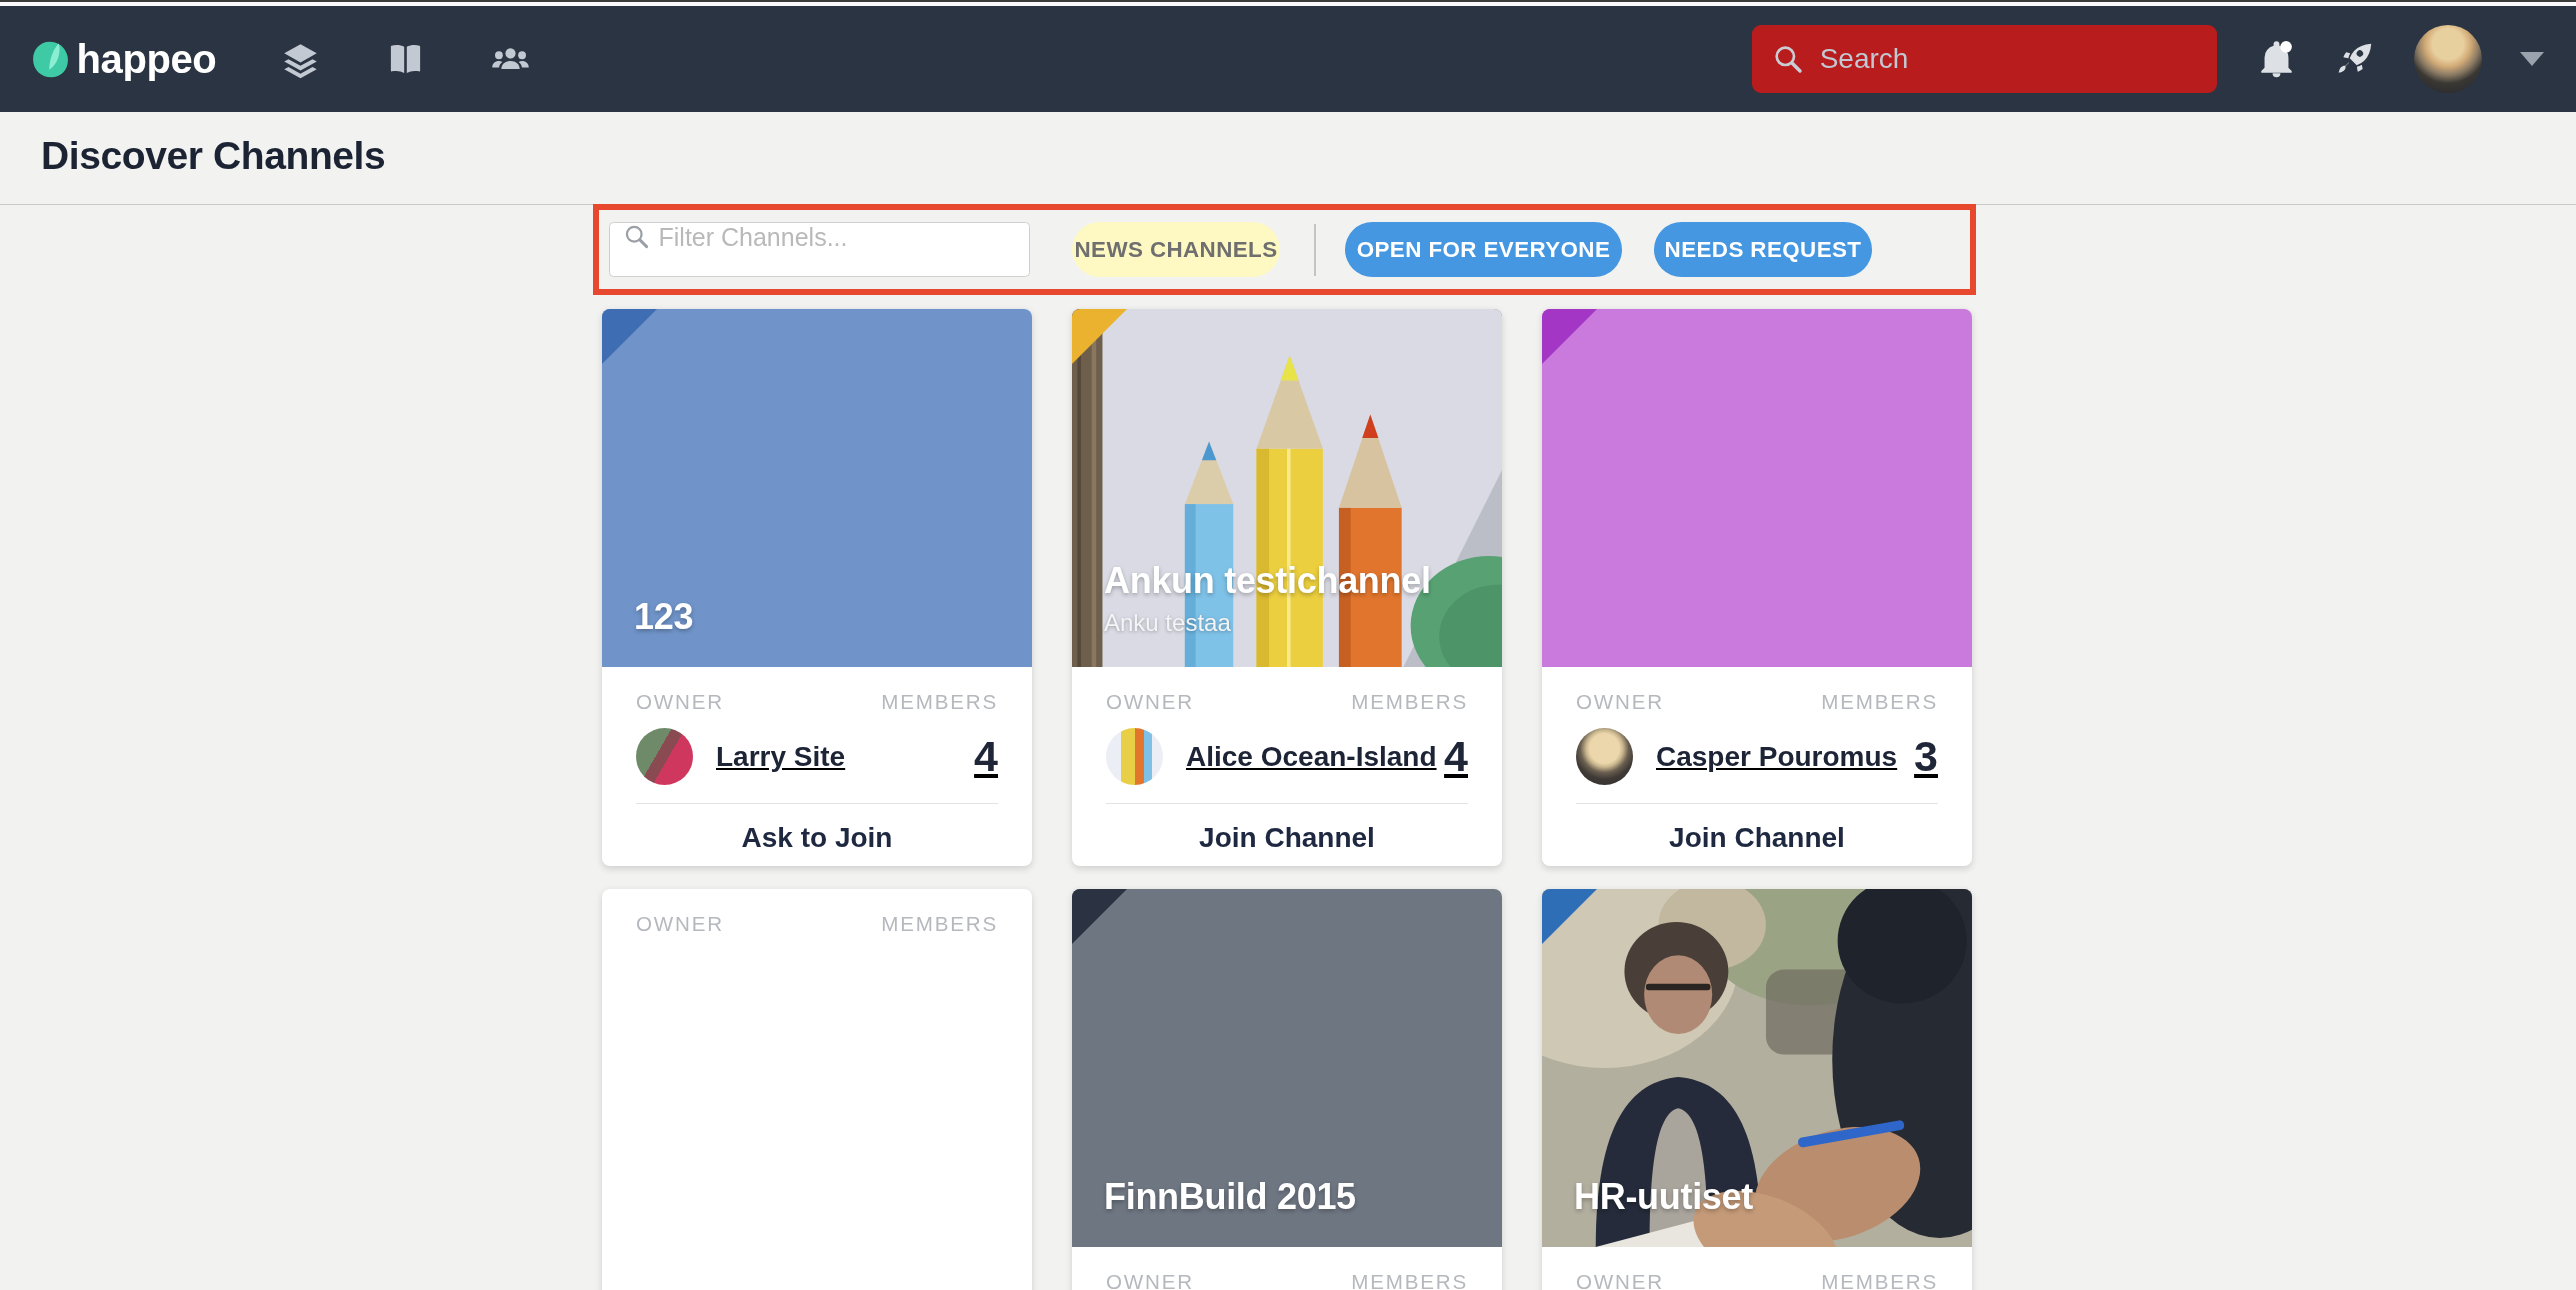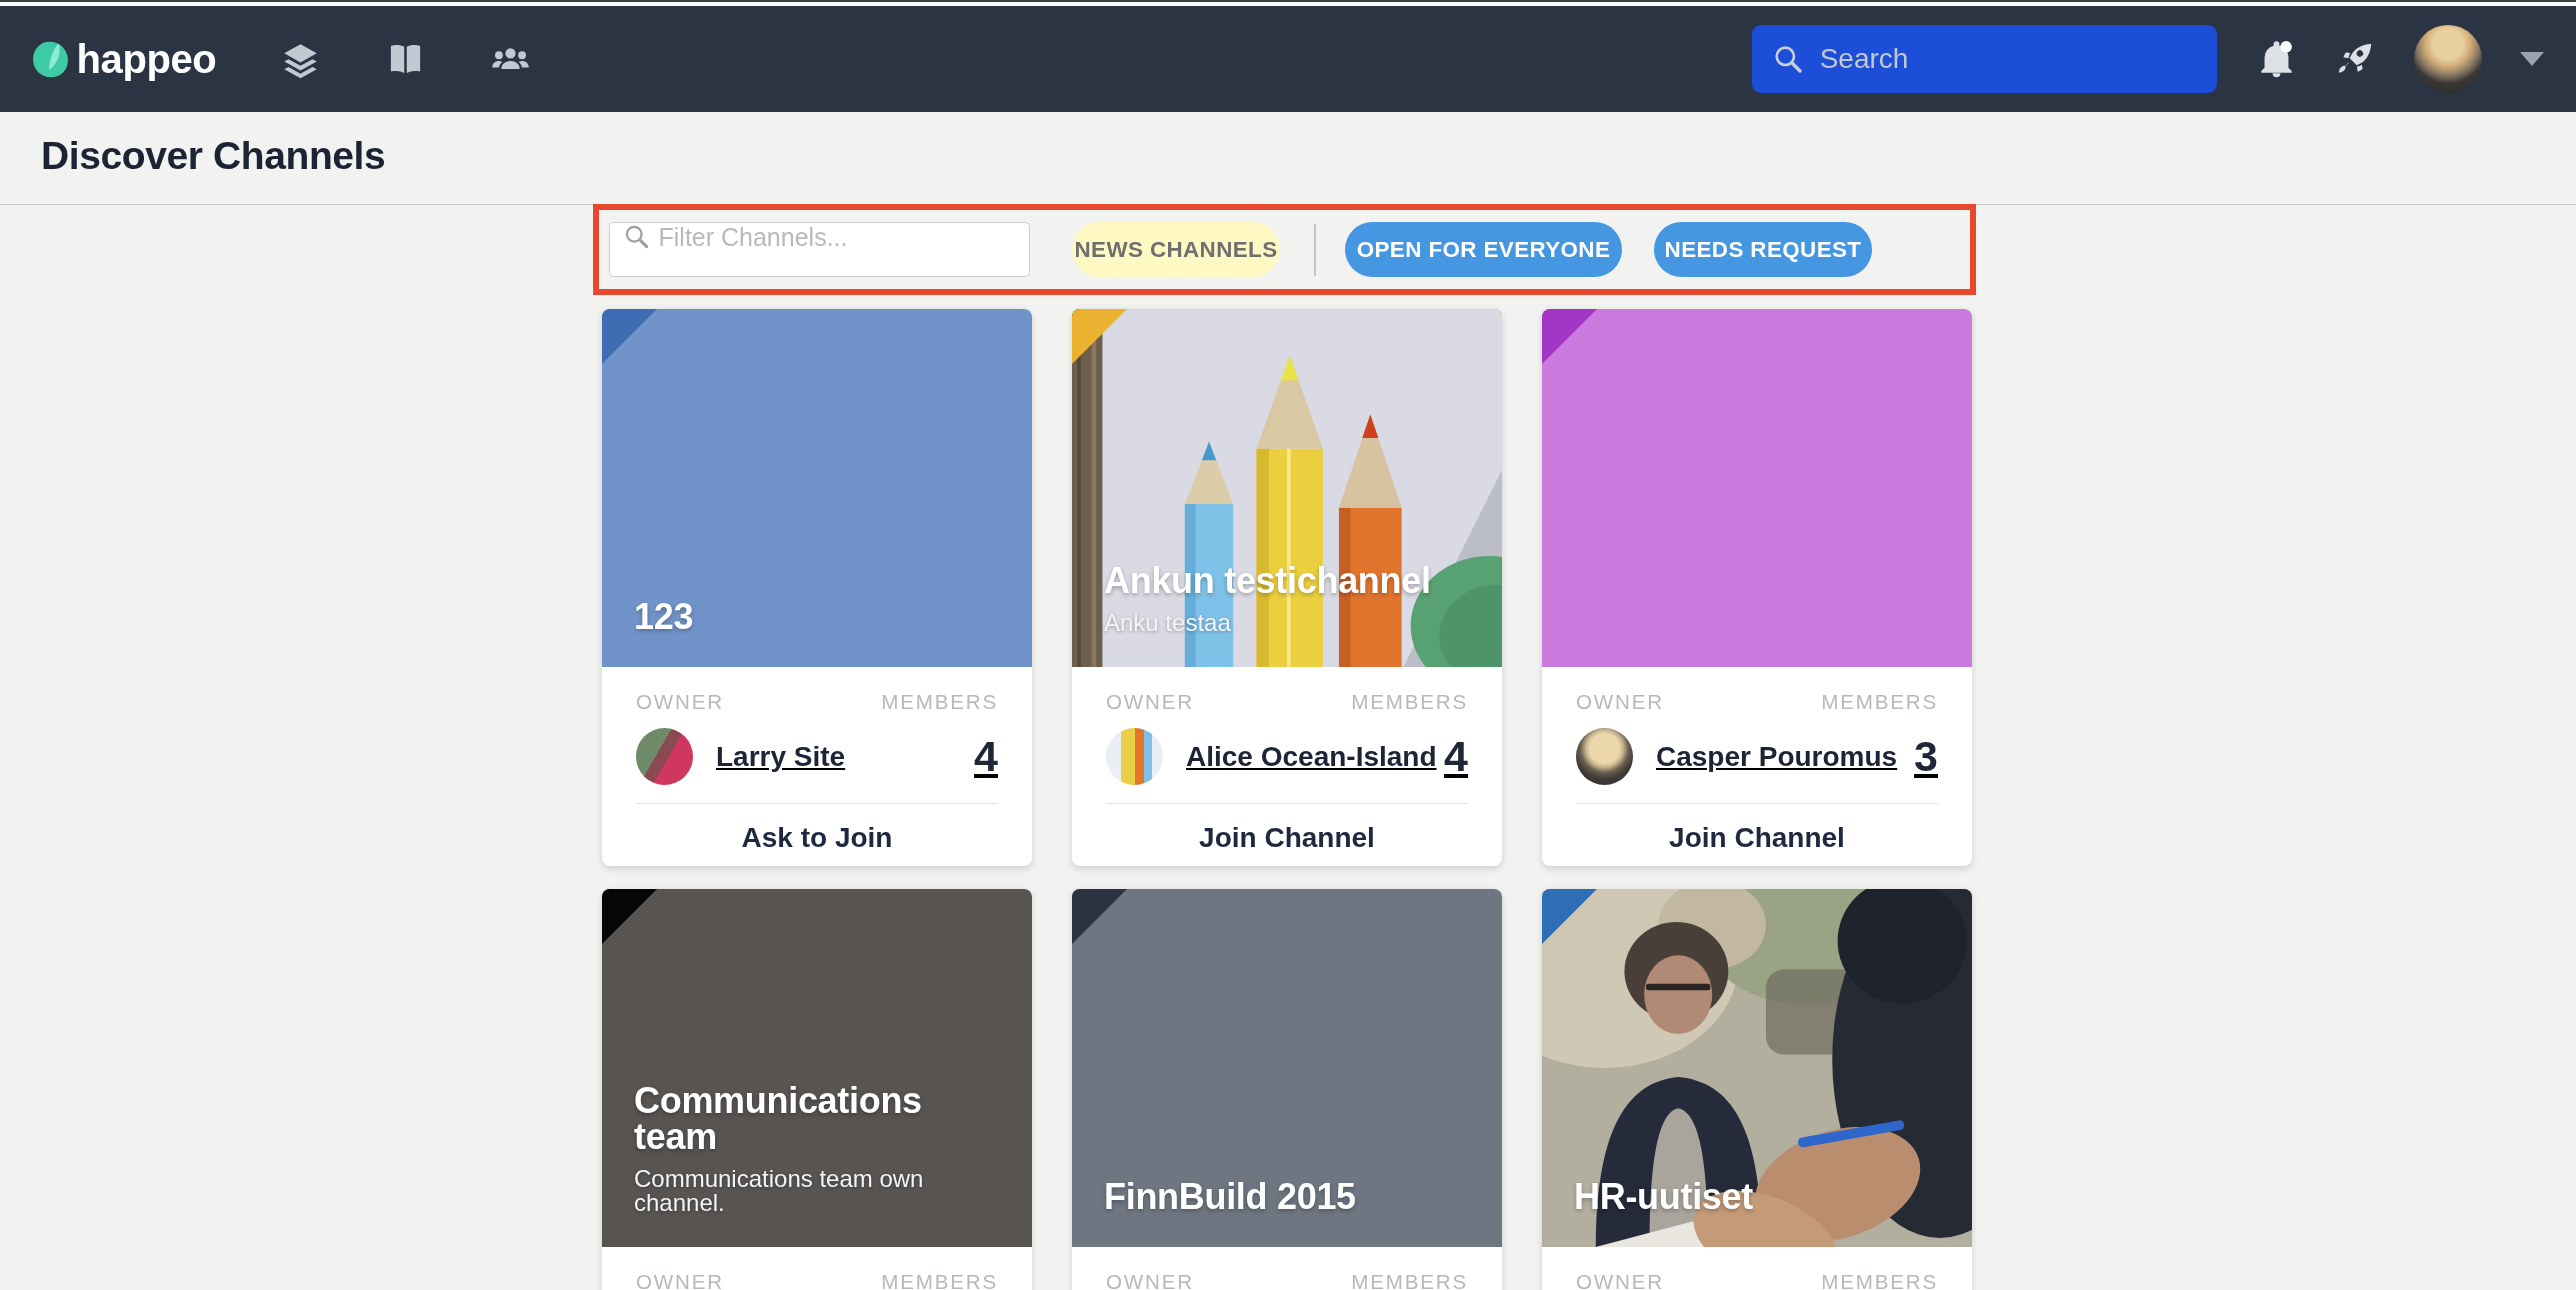--- a/index.html
+++ b/index.html
@@ -12,21 +12,21 @@
 
   
   .navbar { position:relative; height:106px; background:#2b3442; display:flex; align-items:center; }
   .brand { display:flex; align-items:center; gap:6px; margin-left:29.5px; cursor:pointer;text-align:right; }
   .logo-mark { width:41px; height:41px; }
   .brand-text { color:#ffffff; font-size:40px; font-weight:700; letter-spacing:-0.4px; }
   .nav-icons { display:flex; align-items:center; margin-left:64px; gap:64px; }
   .nav-btn { background:none; border:none; cursor:pointer; color:#c3c9d2; width:41px; height:41px; display:flex; align-items:center; justify-content:center; }
   .nav-btn svg { width:39px; height:39px; }
   .nav-spacer { flex:1; }
-  .searchbox { position:relative; width:465px; height:68px; background:#1d4ed8; border-radius:9px;
+  .searchbox { position:relative; width:465px; height:68px; background:#b91c1c; border-radius:9px;
                display:flex; align-items:center; padding:0 19.7px; gap:16px; }
   .searchbox svg { width:32px; height:32px; color:#c9ced6; flex:0 0 auto; }
   .searchbox input { background:transparent; border:none; outline:none; color:#dbe0e7;
                      font-size:28px; width:100%; font-family:"Liberation Sans", sans-serif; }
   .searchbox input::placeholder { color:#c2c8d1; }
   .right-icons { display:flex; align-items:center; gap:38px; margin:0 32px 0 39px; }
   .icon-btn { background:none; border:none; cursor:pointer; color:#dde1e6; display:flex; align-items:center; }
   .icon-btn svg { width:41px; height:41px; }
   .avatar-btn { width:68px; height:68px; border-radius:50%; border:none; cursor:pointer; overflow:hidden; padding:0;
                 background:radial-gradient(circle at 50% 28%, #e8cf9e 0 26%, #d2ab77 38%, #8a7a64 52%, #3a3834 66%, #24242a 100%); }
@@ -259,28 +259,20 @@
         <span class="avatar" style="background: radial-gradient(circle at 50% 36%, rgb(236, 214, 172) 0px, rgb(236, 214, 172) 32%, rgb(201, 182, 142) 40%, rgb(106, 95, 80) 52%, rgb(63, 58, 54) 66%, rgb(46, 43, 41) 100%);"></span>
         <span class="owner-name">Casper Pouromus</span>
         <span class="member-count">3</span>
       </div>
       <div class="card-divider"></div>
       <button class="action">Join Channel</button>
     </div>
   </article>
 
   <article class="card" data-cover="color">
-    <div class="cover" style="background: rgb(87, 84, 82);">
-
-      <div class="corner" style="border-top-color: rgb(6, 6, 6);"></div>
-      <div class="cover-text">
-        <h2 class="cover-title">Communications team</h2>
-        <p class="cover-subtitle">Communications team own channel.</p>
-      </div>
-    </div>
     <div class="info">
       <div class="labels">
         <span>OWNER</span>
         <span>MEMBERS</span>
       </div>
 
     </div>
   </article>
 
   <article class="card" data-cover="color">

